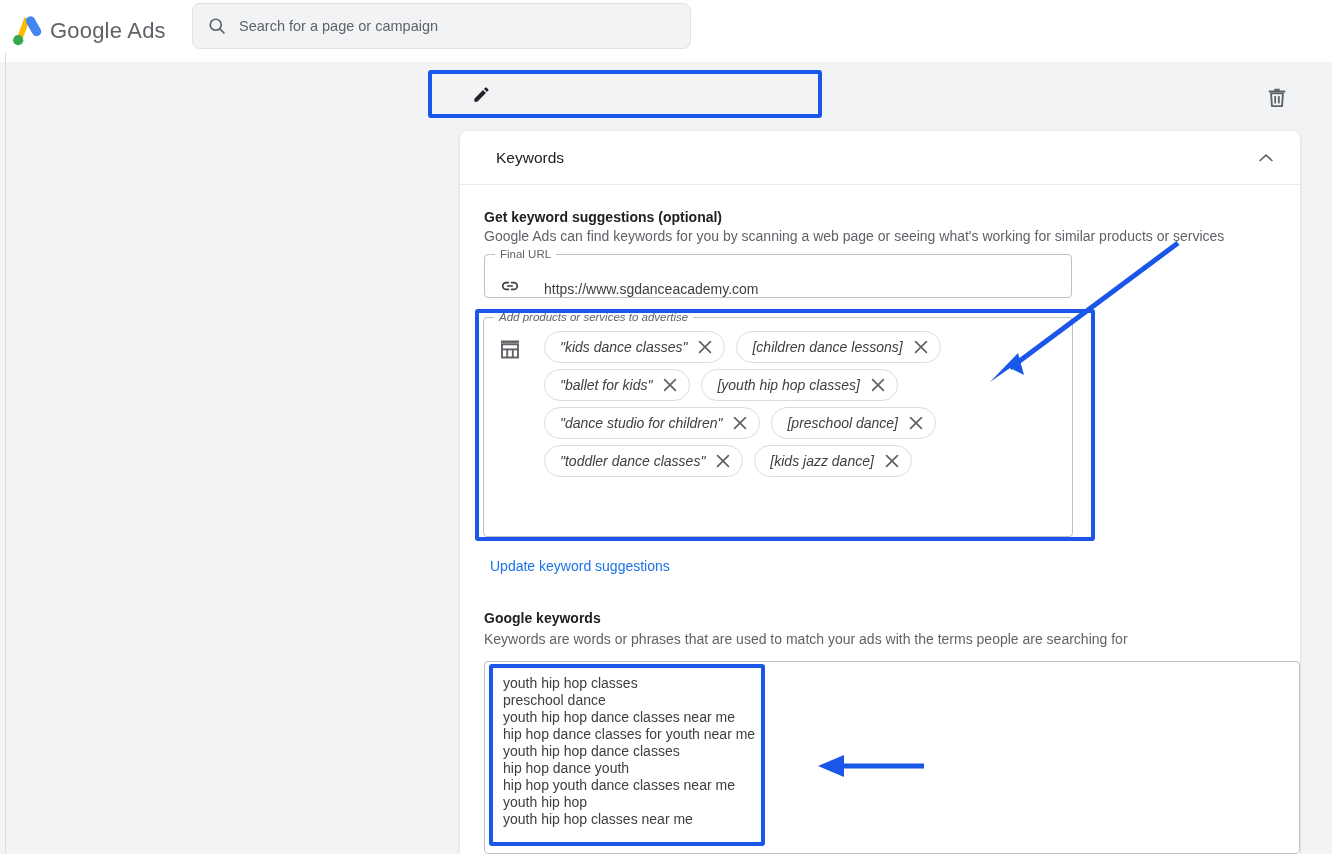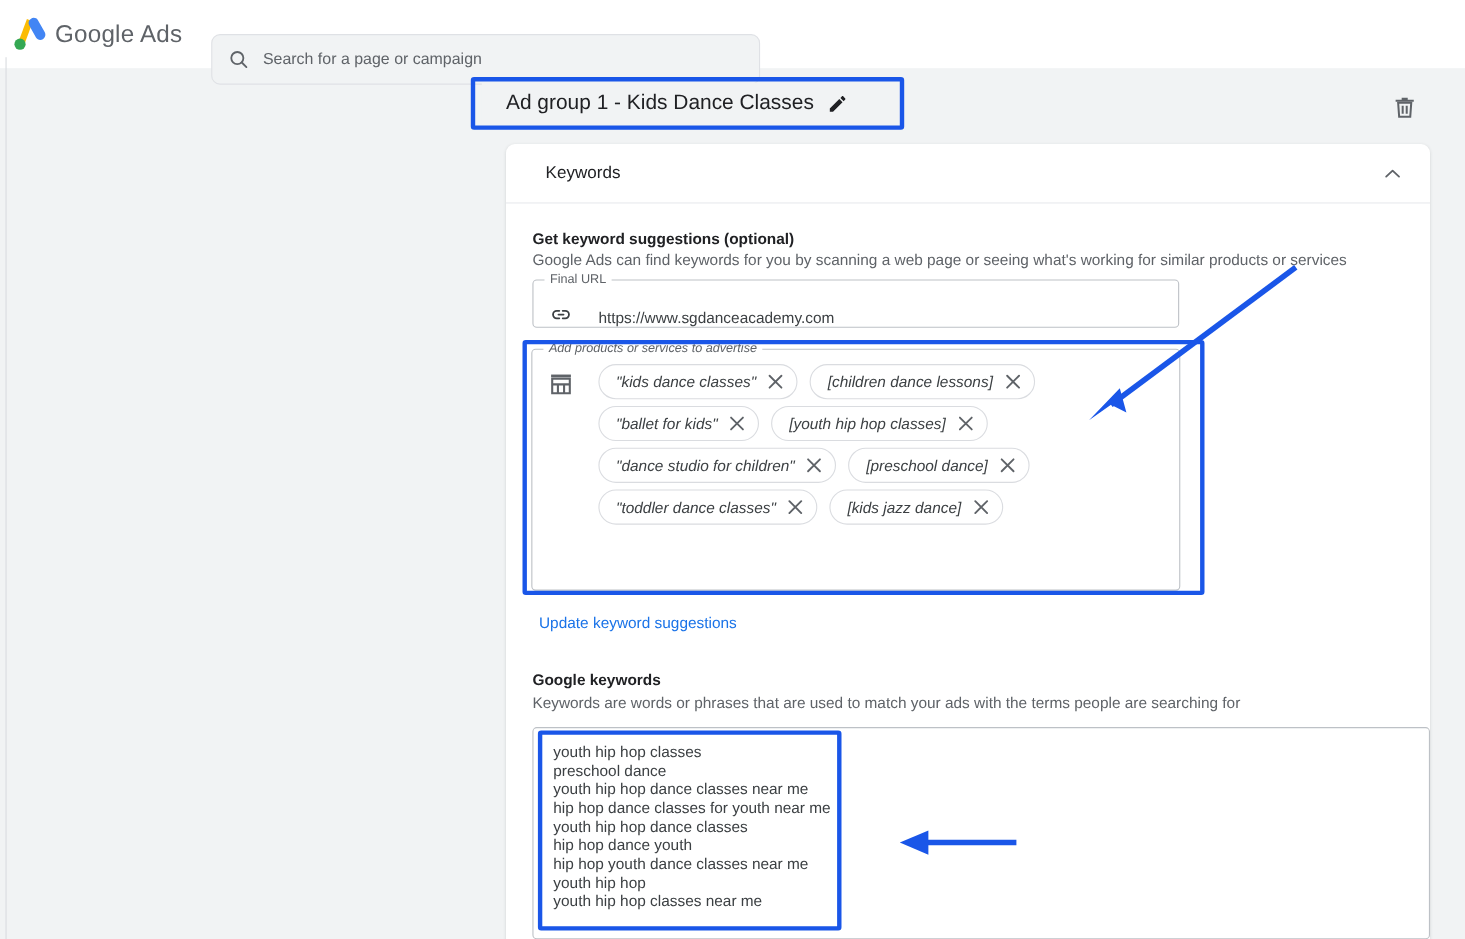--- a/index.html
+++ b/index.html
@@ -28,21 +28,20 @@
   .logo-text .ads { color: #5f6368; }
 
   .searchbox {
     position: absolute; left: 192px; top: 3px;
     width: 499px; height: 46px;
     background: #f1f3f4;
     border: 1px solid #dfe1e5;
     border-radius: 8px;
     display: flex; align-items: center;
     padding: 0 14px;
-    margin-top: 28px;
   }
   .searchbox .s-icon { width: 20px; height: 20px; flex: 0 0 20px; }
   .searchbox .s-ph { font-size: 14.5px; color: #5f6368; margin-left: 12px; }
 
   
   .rail {
     position: absolute; left: 5px; top: 52px; width: 1px; height: 802px;
     background: #dadce0;
   }
 
@@ -196,21 +195,20 @@
       <circle cx="10.5" cy="10.5" r="6.6" fill="none" stroke="#5f6368" stroke-width="2"></circle>
       <line x1="15.4" y1="15.4" x2="20.4" y2="20.4" stroke="#5f6368" stroke-width="2" stroke-linecap="round"></line>
     </svg>
     <span class="s-ph">Search for a page or campaign</span>
   </div>
 </div>
 
 <div class="rail"></div>
 
 <div class="ag-title">
-  <span>Ad group 1 - Kids Dance Classes</span>
   <svg class="pencil" viewBox="0 0 24 24">
     <path d="M3 17.3 L3 21 L6.7 21 L17.6 10.1 L13.9 6.4 Z M20.7 7 C21.1 6.6 21.1 6 20.7 5.6 L18.4 3.3 C18 2.9 17.4 2.9 17 3.3 L15.2 5.1 L18.9 8.8 Z" fill="#202124"></path>
   </svg>
 </div>
 <div class="ann-title-box"></div>
 
 <div class="trash-btn">
   <svg width="22" height="24" viewBox="0 0 24 24">
     <path d="M9 3 L15 3 L15 5 L21 5 L21 7 L3 7 L3 5 L9 5 Z" fill="#5f6368"></path>
     <path d="M5.5 8 L18.5 8 L17.5 22 L6.5 22 Z" fill="none" stroke="#5f6368" stroke-width="2"></path>

